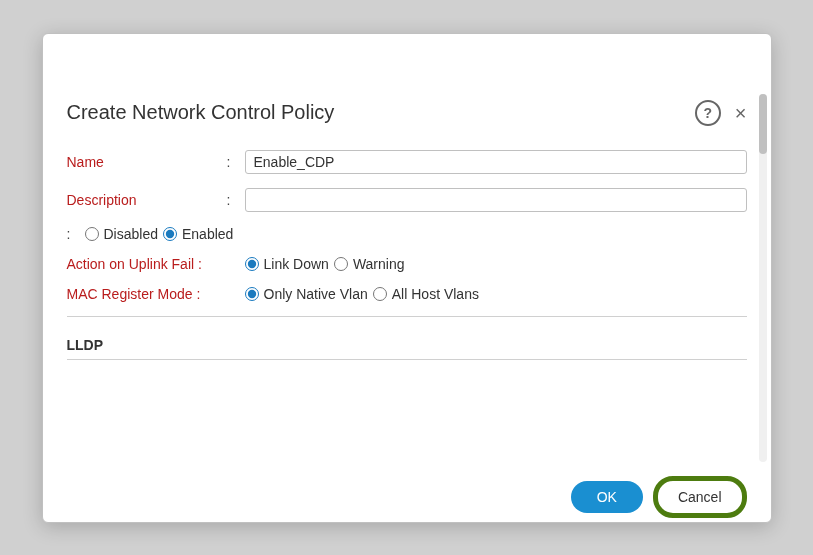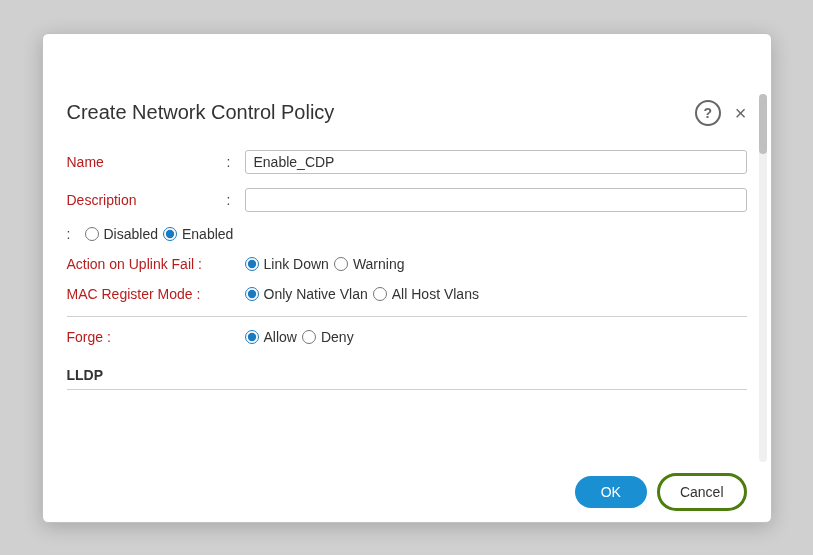--- a/index.html
+++ b/index.html
@@ -151,39 +151,39 @@
     .section-divider {
       border: none;
       border-top: 1px solid #d0d0d0;
       margin-bottom: 12px;
     }
 
     .dialog-footer {
       display: flex;
       justify-content: flex-end;
       align-items: center;
-      padding: 12px 24px 11px 24px;
+      padding: 12px 24px 4px 24px;
       gap: 10px;
     }
 
     .btn-ok {
       background: #1a8fd1;
       color: white;
       border: none;
       border-radius: 20px;
       padding: 8px 26px;
       font-size: 14px;
       cursor: pointer;
       font-weight: 500;
     }
 
     .btn-cancel {
       background: white;
       color: #333;
-      border: 3px solid #4d7c0f;
+      border: 5px solid #4d7c0f;
       border-radius: 20px;
       padding: 8px 20px;
       font-size: 14px;
       cursor: pointer;
     }
 
     .scrollbar-track {
       position: absolute;
       right: 4px;
       top: 60px;
@@ -281,36 +281,20 @@
           <label class="radio-option">
             <input type="radio" name="mac_register" style="">
             <span>All Host Vlans</span>
           </label>
         </div>
       </div>
     </div>
 
     <hr class="section-divider">
 
-    <div class="form-row">
-      <span class="form-label">Forge :</span>
-      <span class="form-colon"></span>
-      <div class="form-control">
-        <div class="radio-group">
-          <label class="radio-option">
-            <input type="radio" name="forge" checked="" style="">
-            <span>Allow</span>
-          </label>
-          <label class="radio-option">
-            <input type="radio" name="forge" style="">
-            <span>Deny</span>
-          </label>
-        </div>
-      </div>
-    </div>
 
     <div style="margin-top: 8px;">
       <div class="section-header">LLDP</div>
       <hr class="section-divider">
     </div>
 
   </div>
 
   <div class="scrollbar-track">
     <div class="scrollbar-thumb"></div>

